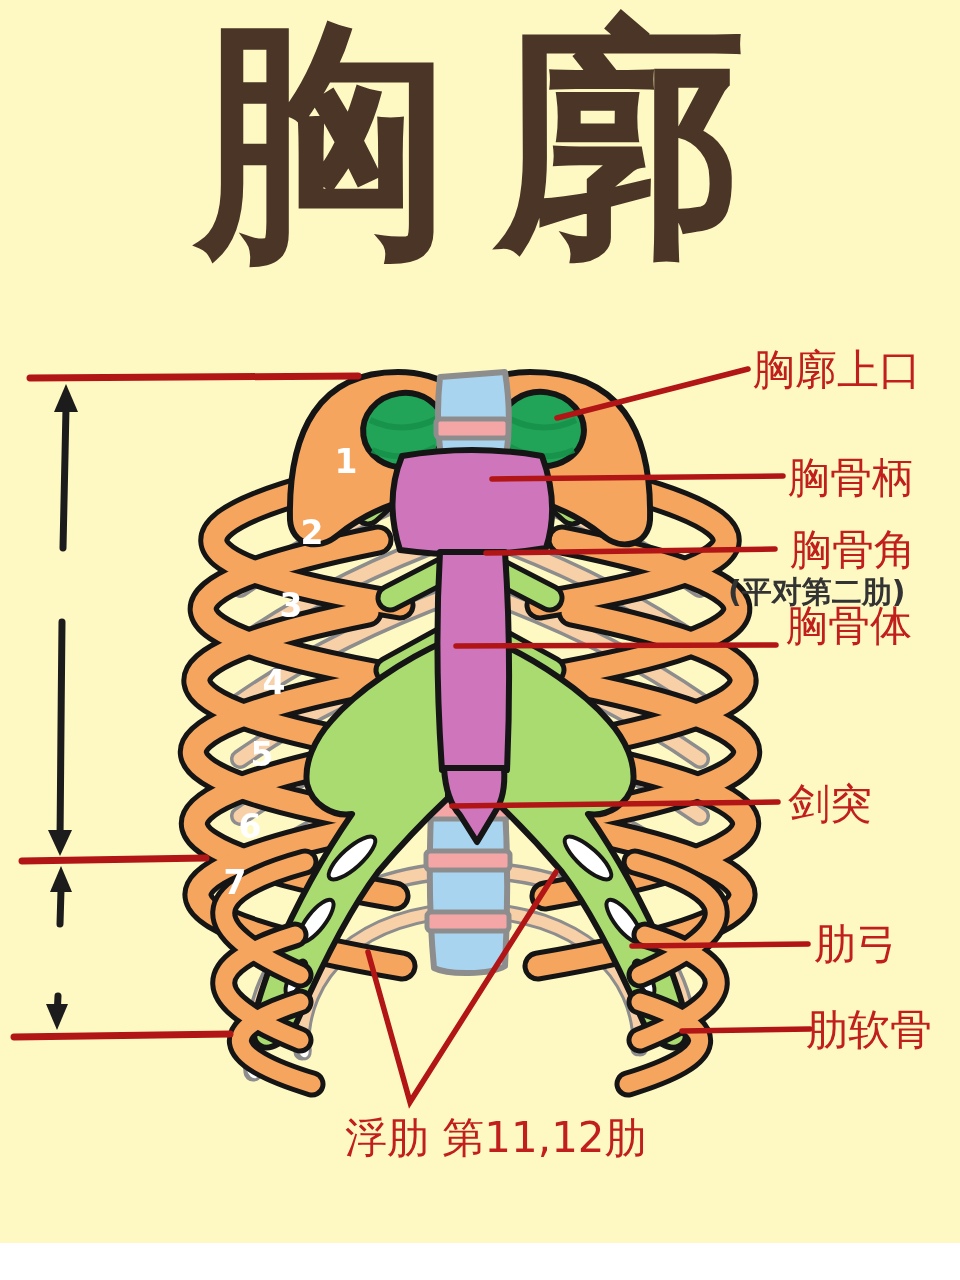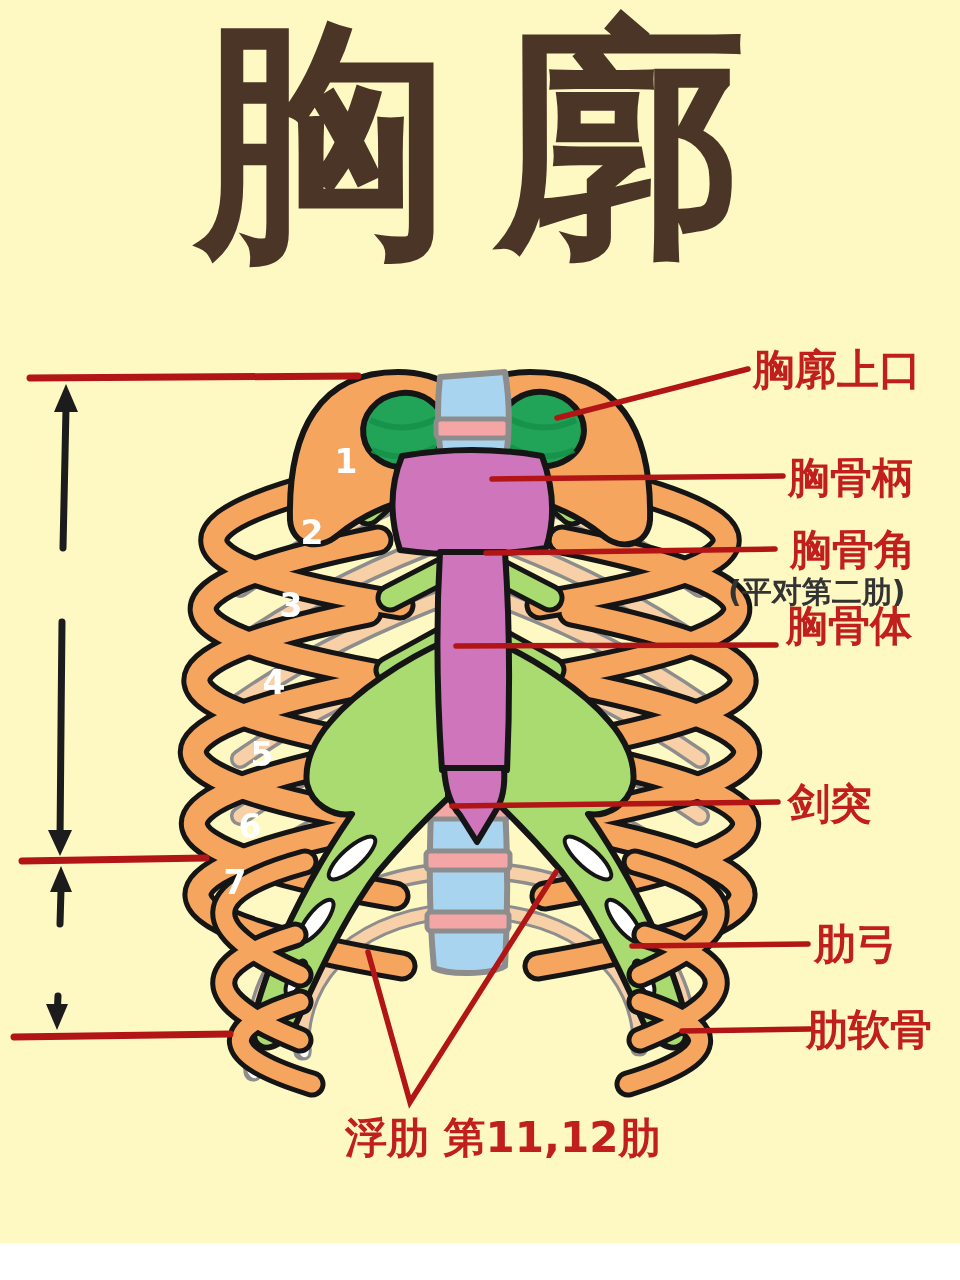--- a/index.html
+++ b/index.html
@@ -7,21 +7,21 @@
     position:relative;width:960px;height:1243px;overflow:hidden;background:#fef9c3;
     font-family:"DejaVu Sans","Liberation Sans",sans-serif;
   }
   #title{
     position:absolute;top:-8px;left:0;width:960px;text-align:center;
     font-size:252px;line-height:1.18;font-weight:900;color:#4a3527;
     letter-spacing:46px;padding-left:30px;box-sizing:border-box;white-space:nowrap;
   }
   svg{position:absolute;top:0;left:0;}
   .label{
-    position:absolute;color:#c11f1d;font-weight:bold;white-space:nowrap;
+    position:absolute;color:#c11f1d;font-weight:normal;white-space:nowrap;
     transform-origin:left top;
   }
   .lab-r{font-size:42px;}
   .lab-l{font-size:38px;}
   .lab-note{font-size:30px;color:#333333;font-weight:bold;}
   .lab-bottom{font-size:42px;}
 </style>
 </head>
 <body>
 

